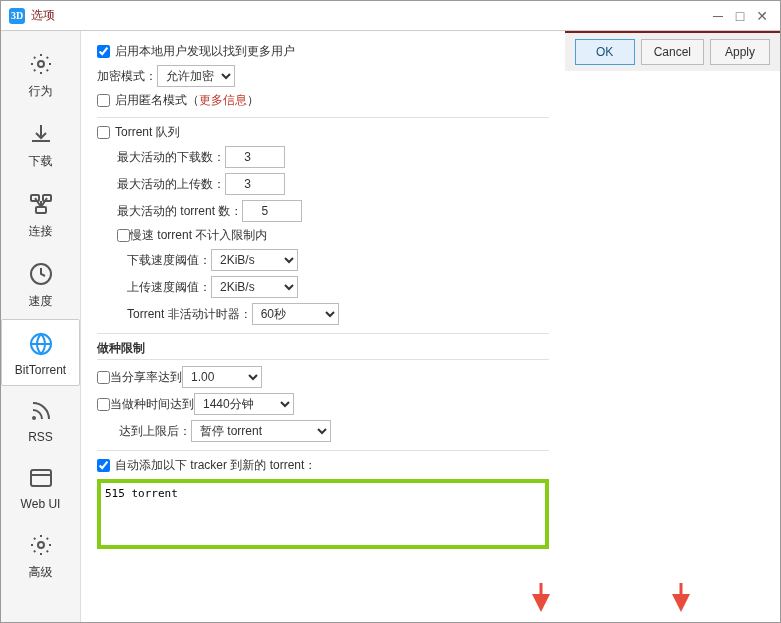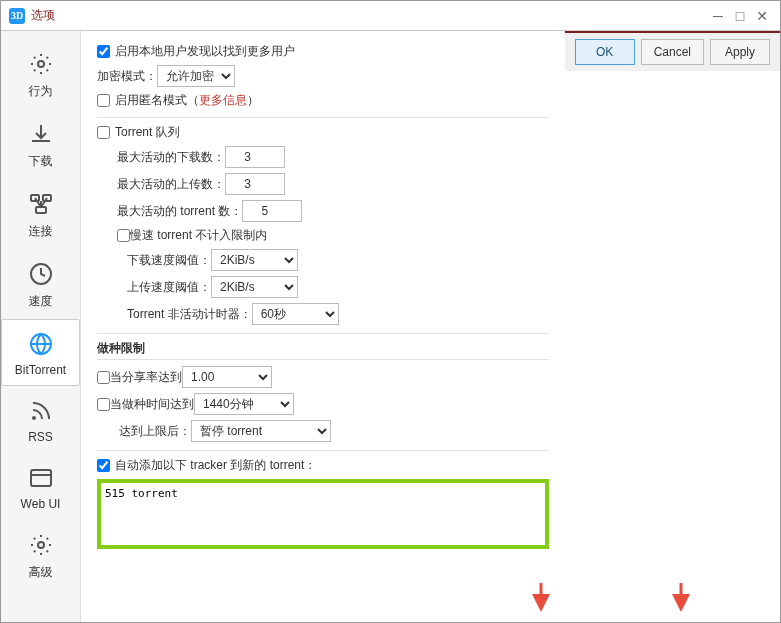--- a/index.html
+++ b/index.html
@@ -405,21 +405,21 @@
           </div>
         </div>
 
         <hr class="divider">
 
         <div class="section">
           <div class="section-header-line">做种限制</div>
           <div class="row">
             <input type="checkbox" id="chk-ratio" style="">
             <label for="chk-ratio">当分享率达到</label>
-            <select class="select-box" style="width:90px;">
+            <select class="select-box" style="width:80px;">
               <option>1.00</option>
             </select>
           </div>
           <div class="row">
             <input type="checkbox" id="chk-seed-time" style="">
             <label for="chk-seed-time">当做种时间达到</label>
             <select class="select-box" style="width:100px;">
               <option>1440分钟</option>
             </select>
           </div>

